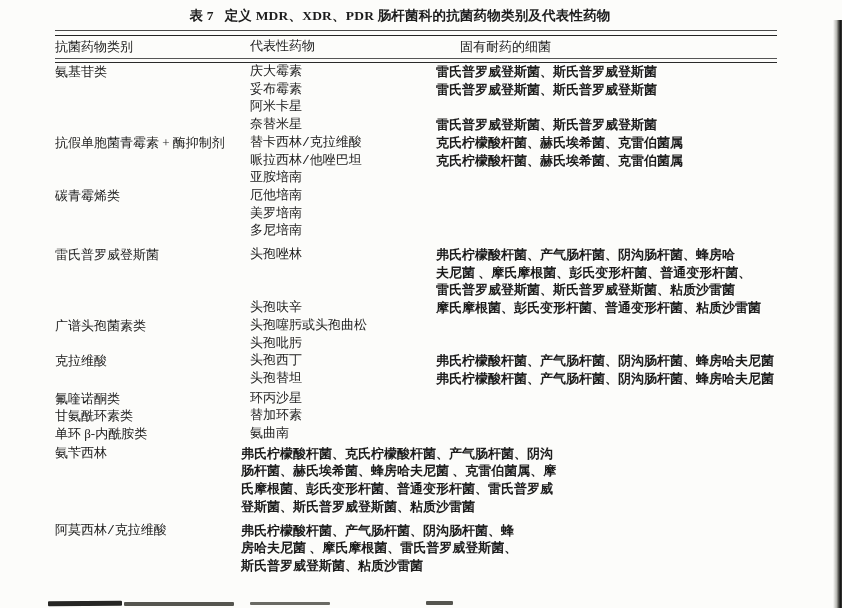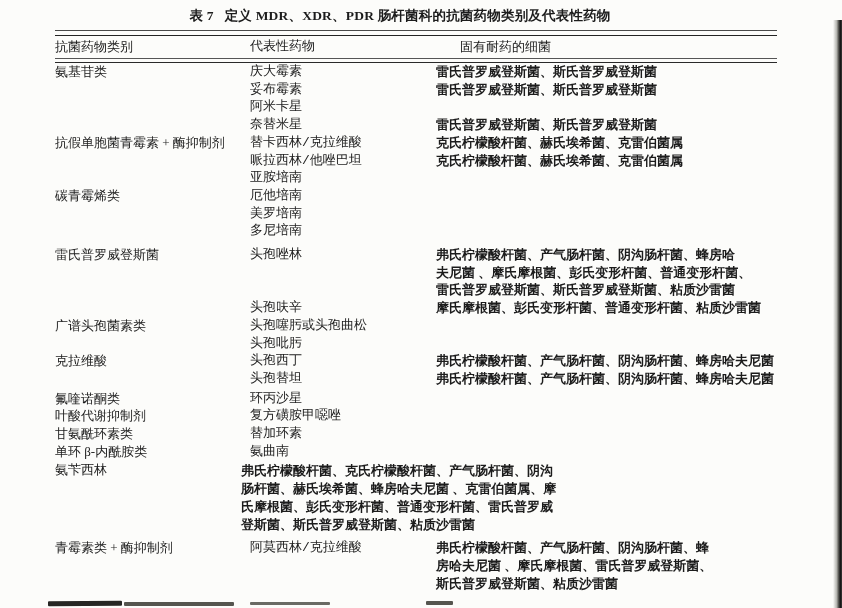--- a/index.html
+++ b/index.html
@@ -171,27 +171,20 @@
       </div>
 
       <div class="group gap2">
         <div class="line">
           <div class="c1">氟喹诺酮类</div>
           <div class="c2">环丙沙星</div>
           <div class="c3"></div>
         </div>
       </div>
 
-      <div class="group">
-        <div class="line">
-          <div class="c1">叶酸代谢抑制剂</div>
-          <div class="c2">复方磺胺甲噁唑</div>
-          <div class="c3"></div>
-        </div>
-      </div>
 
       <div class="group">
         <div class="line">
           <div class="c1">甘氨酰环素类</div>
           <div class="c2">替加环素</div>
           <div class="c3"></div>
         </div>
       </div>
 
       <div class="group">
@@ -207,21 +200,20 @@
           <div class="c2">氨苄西林</div>
           <div class="c3">弗氏柠檬酸杆菌、克氏柠檬酸杆菌、产气肠杆菌、阴沟
 肠杆菌、赫氏埃希菌、蜂房哈夫尼菌 、克雷伯菌属、摩
 氏摩根菌、彭氏变形杆菌、普通变形杆菌、雷氏普罗威
 登斯菌、斯氏普罗威登斯菌、粘质沙雷菌</div>
         </div>
       </div>
 
       <div class="group gap6">
         <div class="line">
-          <div class="c1">青霉素类 + 酶抑制剂</div>
           <div class="c2">阿莫西林/克拉维酸</div>
           <div class="c3">弗氏柠檬酸杆菌、产气肠杆菌、阴沟肠杆菌、蜂
 房哈夫尼菌 、摩氏摩根菌、雷氏普罗威登斯菌、
 斯氏普罗威登斯菌、粘质沙雷菌</div>
         </div>
       </div>
 
     </div>
   </div>
 

